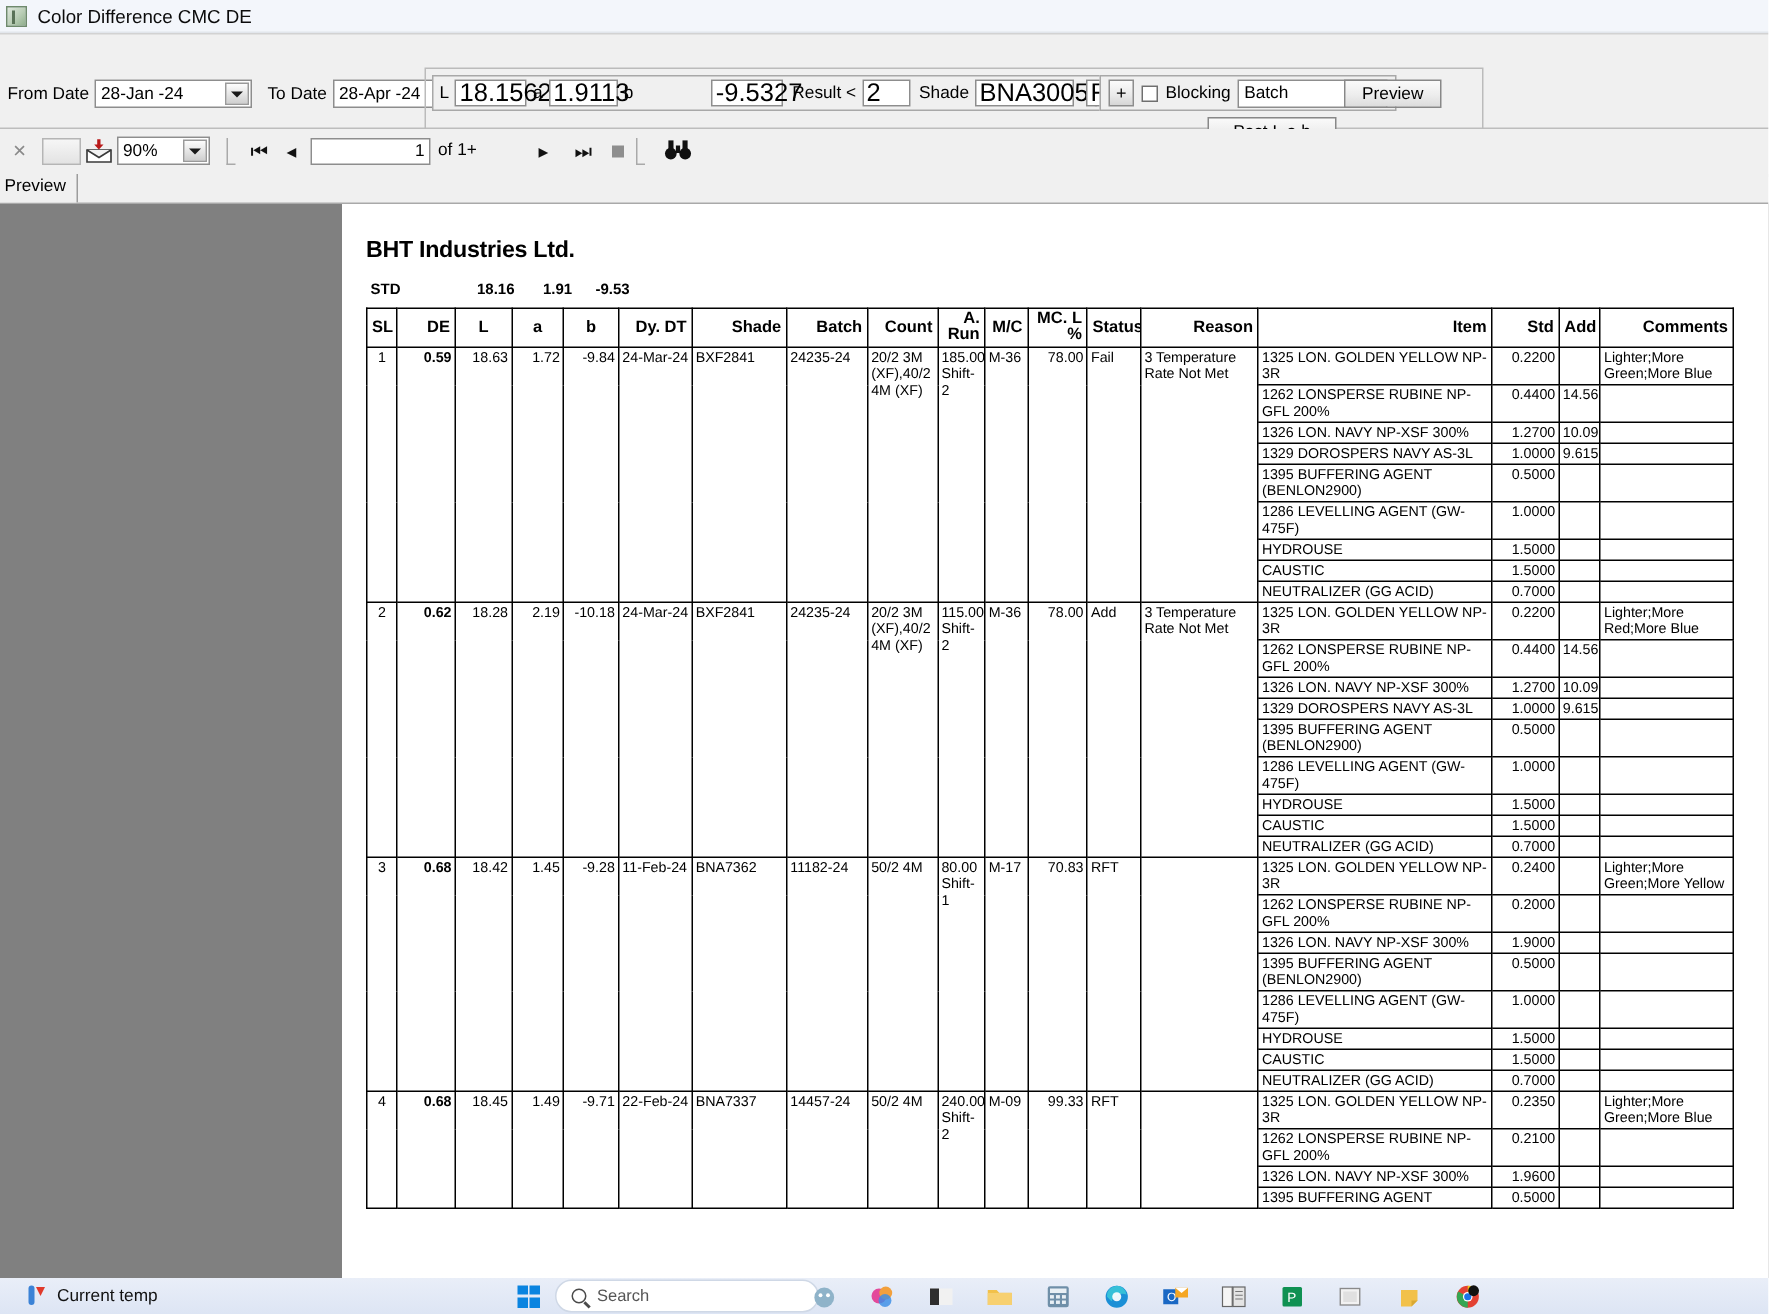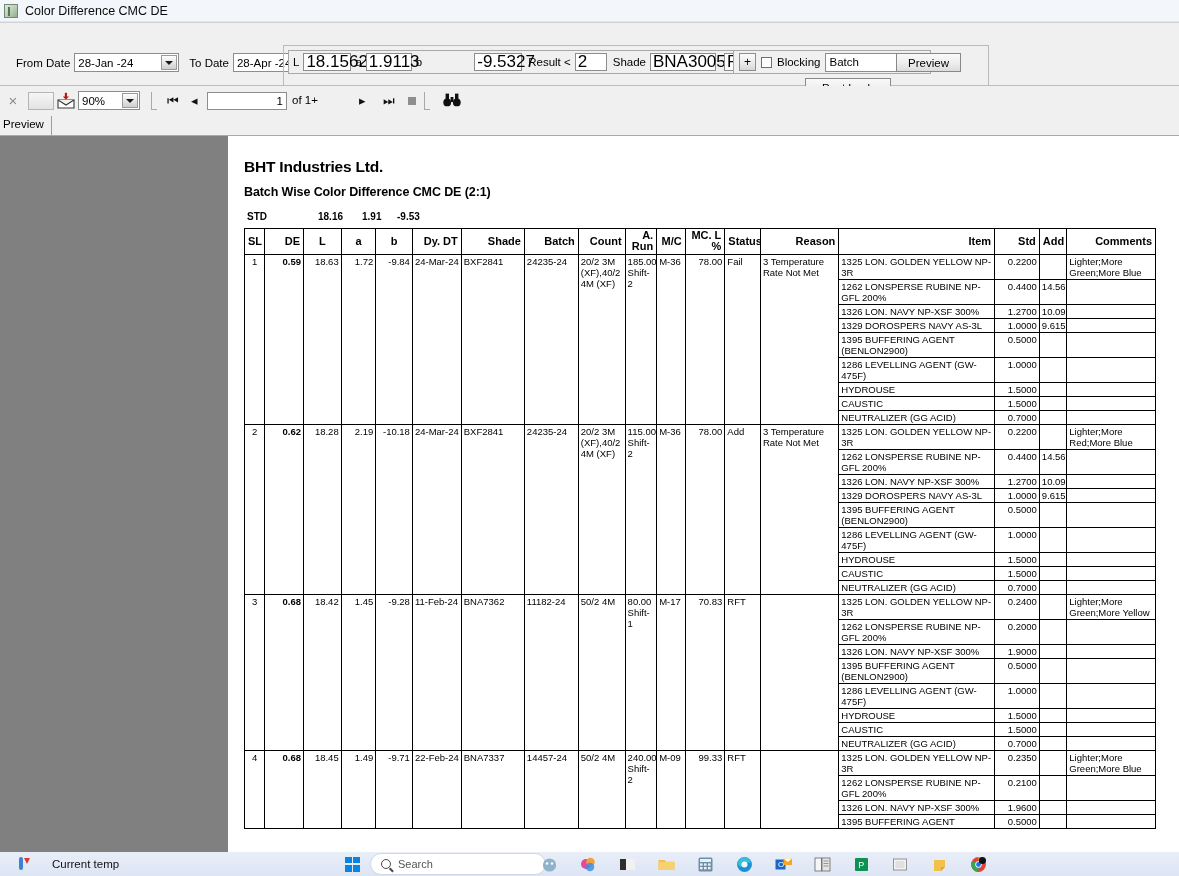--- a/index.html
+++ b/index.html
@@ -69,21 +69,21 @@
     background: linear-gradient(180deg,#fdfdfd 0%, #e4e4e4 55%, #cfcfcf 100%);
     border: 1px solid #9a9a9a;
     display:flex; align-items:center; justify-content:center;
   }
   .combo .arrow::after{
     content:""; width:0;height:0;
     border-left:4px solid transparent; border-right:4px solid transparent;
     border-top:4px solid #1a1a1a;
   }
 
-  .grp-date { position:absolute; left:16px; top:31px; display:flex; align-items:center; gap:4px; }
+  .grp-date { position:absolute; left:5px; top:31px; display:flex; align-items:center; gap:4px; }
   .grp-lab  { position:absolute; left:288px; top:28px;
               border:1px solid #a8a8a8; height:24px; display:flex; align-items:center;
               gap:4px; padding: 0 4px; background:#f0f0f0;}
   .grp-right{ position:absolute; left:733px; top:28px;
               border:1px solid #a8a8a8; height:24px; display:flex; align-items:center;
               gap:5px; padding:0 5px; background:#f0f0f0;}
 
   .plusbtn {
     width:17px; height:18px;
     background: linear-gradient(180deg,#fbfbfb 0%, #e9e9e9 60%, #d6d6d6 100%);
@@ -202,21 +202,21 @@
   td.addv { font-size:8.5px; text-align:right; padding-right:3px; }
   td.reason { font-size:8px; line-height:10.5px; }
   td.status { font-size:9px;margin-left:31px; }
 
   
   .taskbar {
     position:absolute; left:0; top:852px; width:1179px; height:24px;
     background: linear-gradient(180deg,#e9eef8 0%, #dde5f4 100%);
     display:flex; align-items:center;
   }
-  .weather { display:flex; align-items:center; gap:22px; margin-left:18px; }
+  .weather { display:flex; align-items:center; gap:8px; margin-left:18px; }
   .weather .thermo { width:12px; height:14px; position:relative; }
   .weather .thermo::before{ content:""; position:absolute; left:1px; top:0; width:4px; height:13px;
                             background:#3b82d6; border-radius:2px;}
   .weather .thermo::after{ content:""; position:absolute; left:6px; top:1px; width:0;height:0;
                            border-left:3px solid transparent;border-right:3px solid transparent;
                            border-top:6px solid #e0392b;}
   .weather .wtxt { font-size:11.5px; color:#111; }
 
   .tb-center { position:absolute; left:345px; top:0; height:24px; display:flex; align-items:center; gap:10px; }
   .winlogo { width:15px; height:15px; display:grid; grid-template-columns:1fr 1fr; grid-template-rows:1fr 1fr; gap:1.5px;}
@@ -328,21 +328,20 @@
 
   <div class="tabstrip"></div>
   <div class="tab">
     <span>Preview</span>
   </div>
 
   <div class="workspace">
     <div class="page">
       <div class="page-inner">
         <div class="rpt-title">BHT Industries Ltd.</div>
-        <div class="rpt-sub">Batch Wise Color Difference CMC DE (2:1)</div>
 
         <div class="stdline">
           <span style="left:3px;">STD</span>
           <span style="left:74px;">18.16</span>
           <span style="left:118px;">1.91</span>
           <span style="left:153px;">-9.53</span>
         </div>
 
         <table class="rpt">
           <thead>

